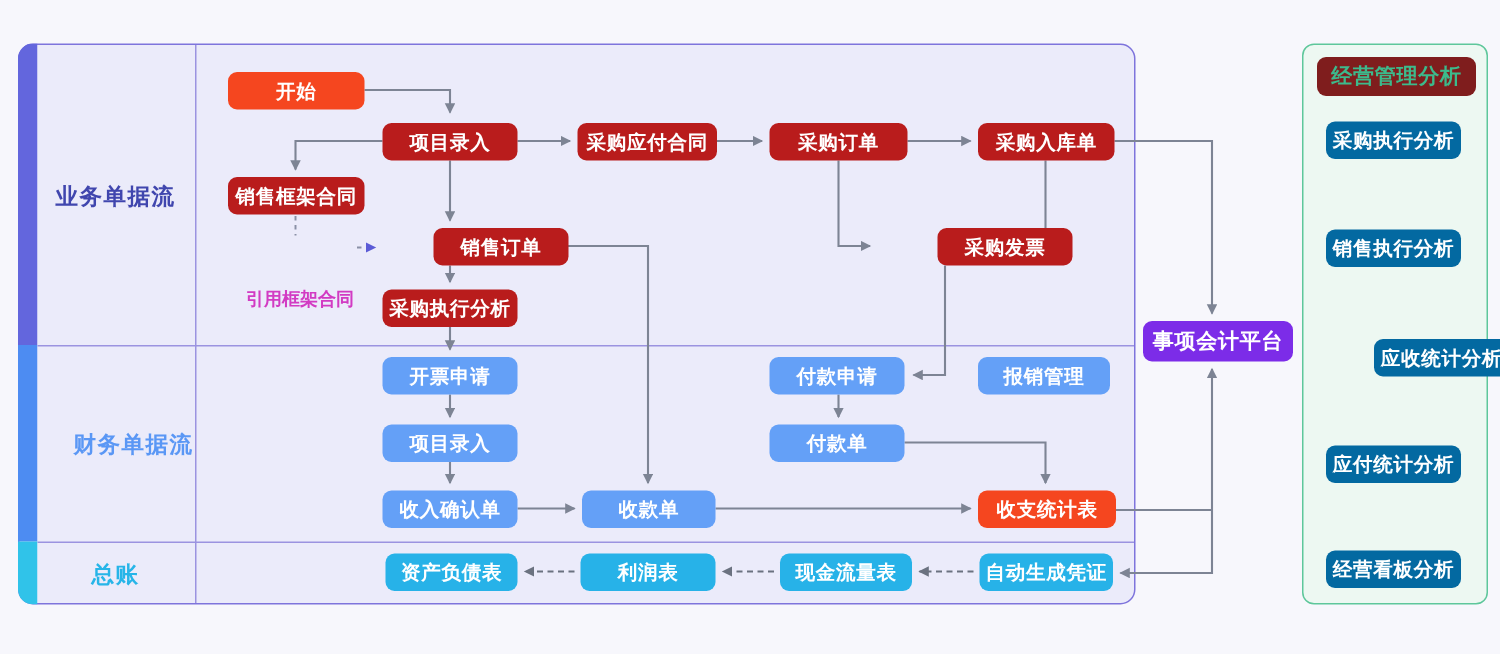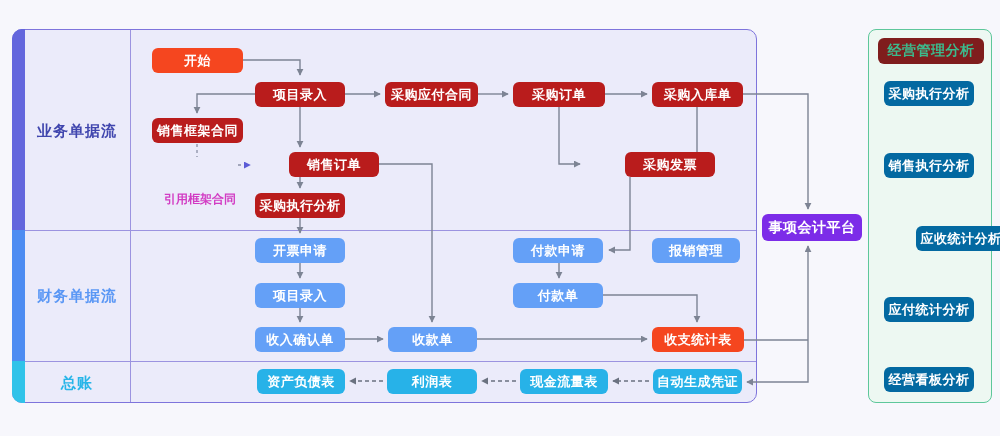--- a/index.html
+++ b/index.html
@@ -64,21 +64,21 @@
   <div class="seg" style="height:201px;background:#6366dd;"></div>
   <div class="seg" style="height:131px;background:#4d8cf2;"></div>
   <div class="seg" style="height:42px;background:#30c3e9;"></div>
 </div>
 
 <div class="abs col-divider"></div>
 <div class="abs row-divider" style="top:230px;"></div>
 <div class="abs row-divider" style="top:361px;"></div>
 
 <div class="abs band-label" style="top:122px;color:#4046ae;">业务单据流</div>
-<div class="abs band-label" style="top:287px;color:#5a97f5;">财务单据流</div>
+<div class="abs band-label" style="top:287px;color:#5a97f5;text-align:right;">财务单据流</div>
 <div class="abs band-label" style="top:374px;color:#27b5e8;">总账</div>
 
 <svg class="abs wires" width="1000" height="436" viewBox="0 0 1000 436">
   <defs>
     <marker id="ag" markerWidth="8" markerHeight="8" refX="6.2" refY="3.5" orient="auto" markerUnits="userSpaceOnUse">
       <path d="M0,0 L7,3.5 L0,7 Z" fill="#7d8494"></path>
     </marker>
     <marker id="ad" markerWidth="8" markerHeight="8" refX="6.2" refY="3.5" orient="auto" markerUnits="userSpaceOnUse">
       <path d="M0,0 L7,3.5 L0,7 Z" fill="#6b7280"></path>
     </marker>

